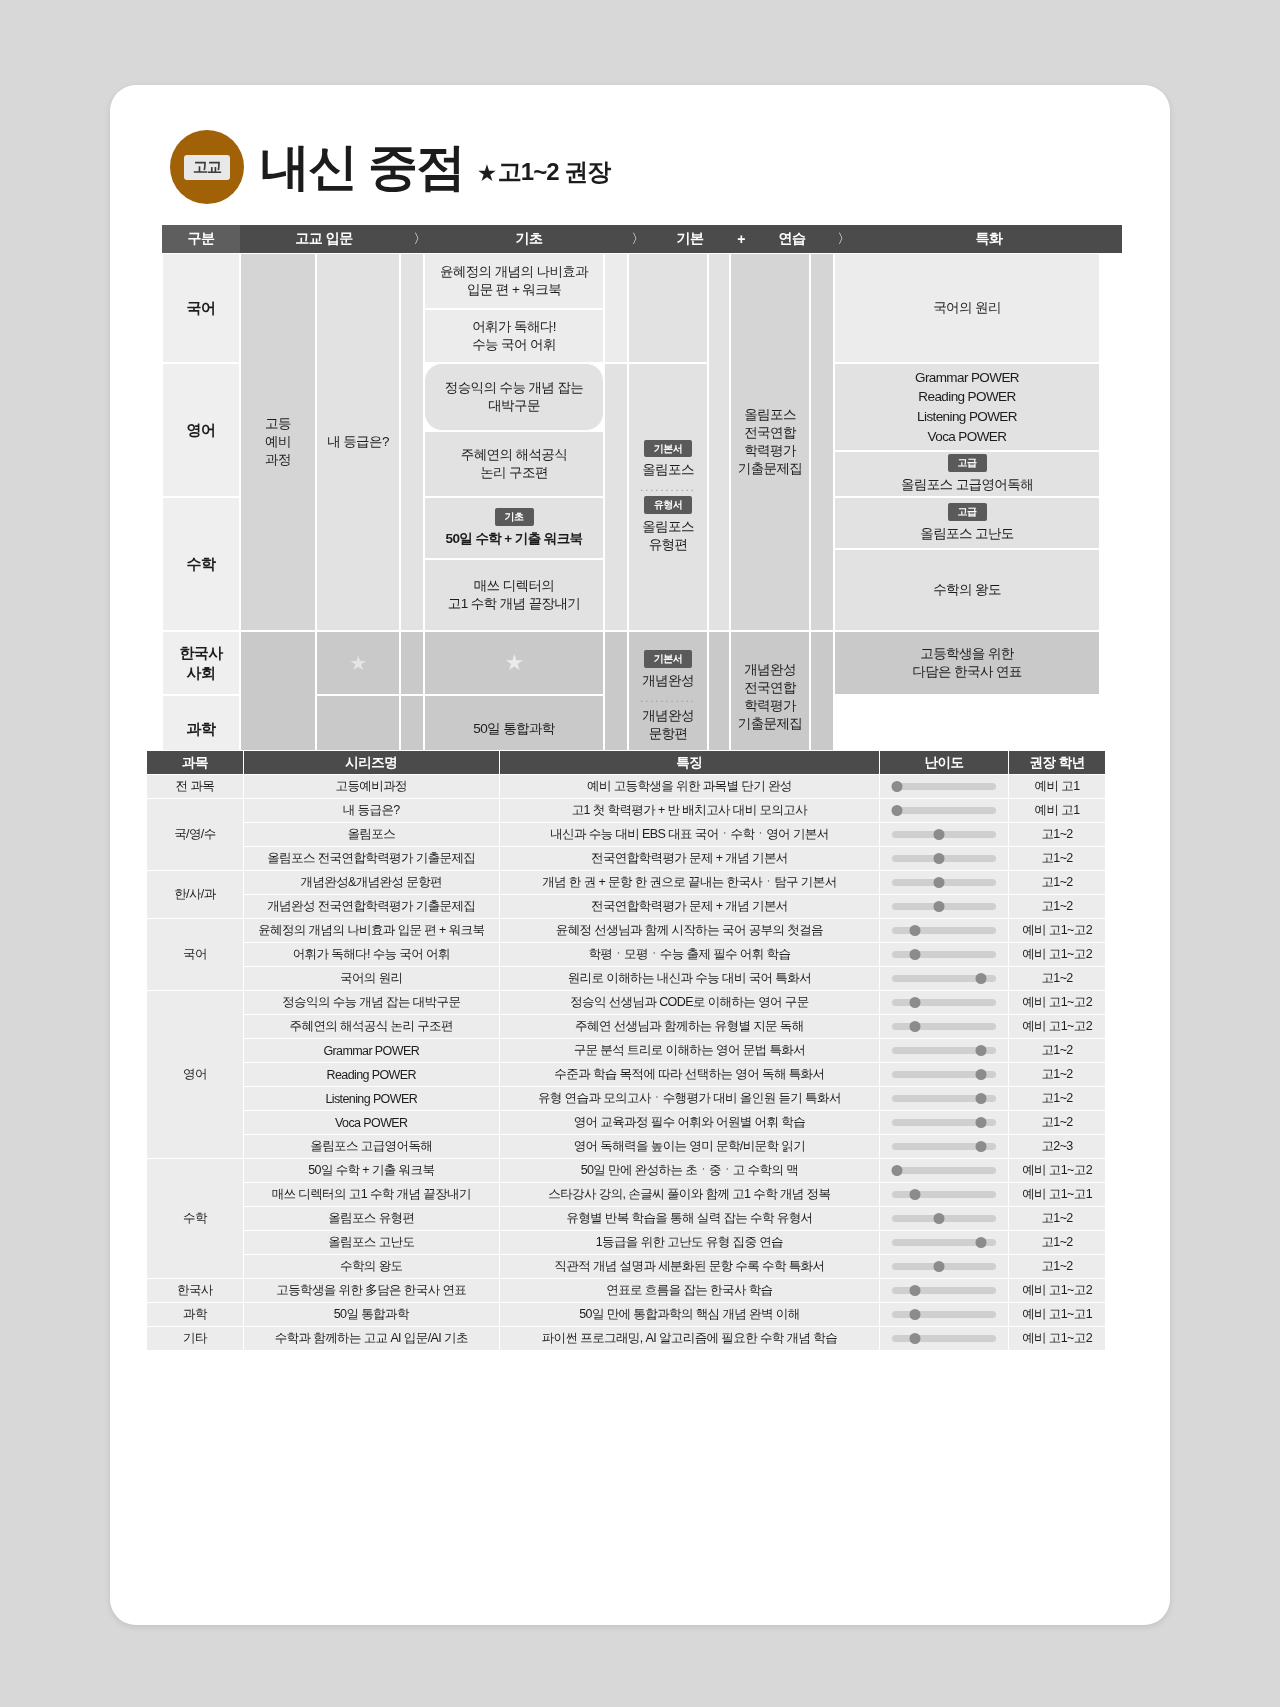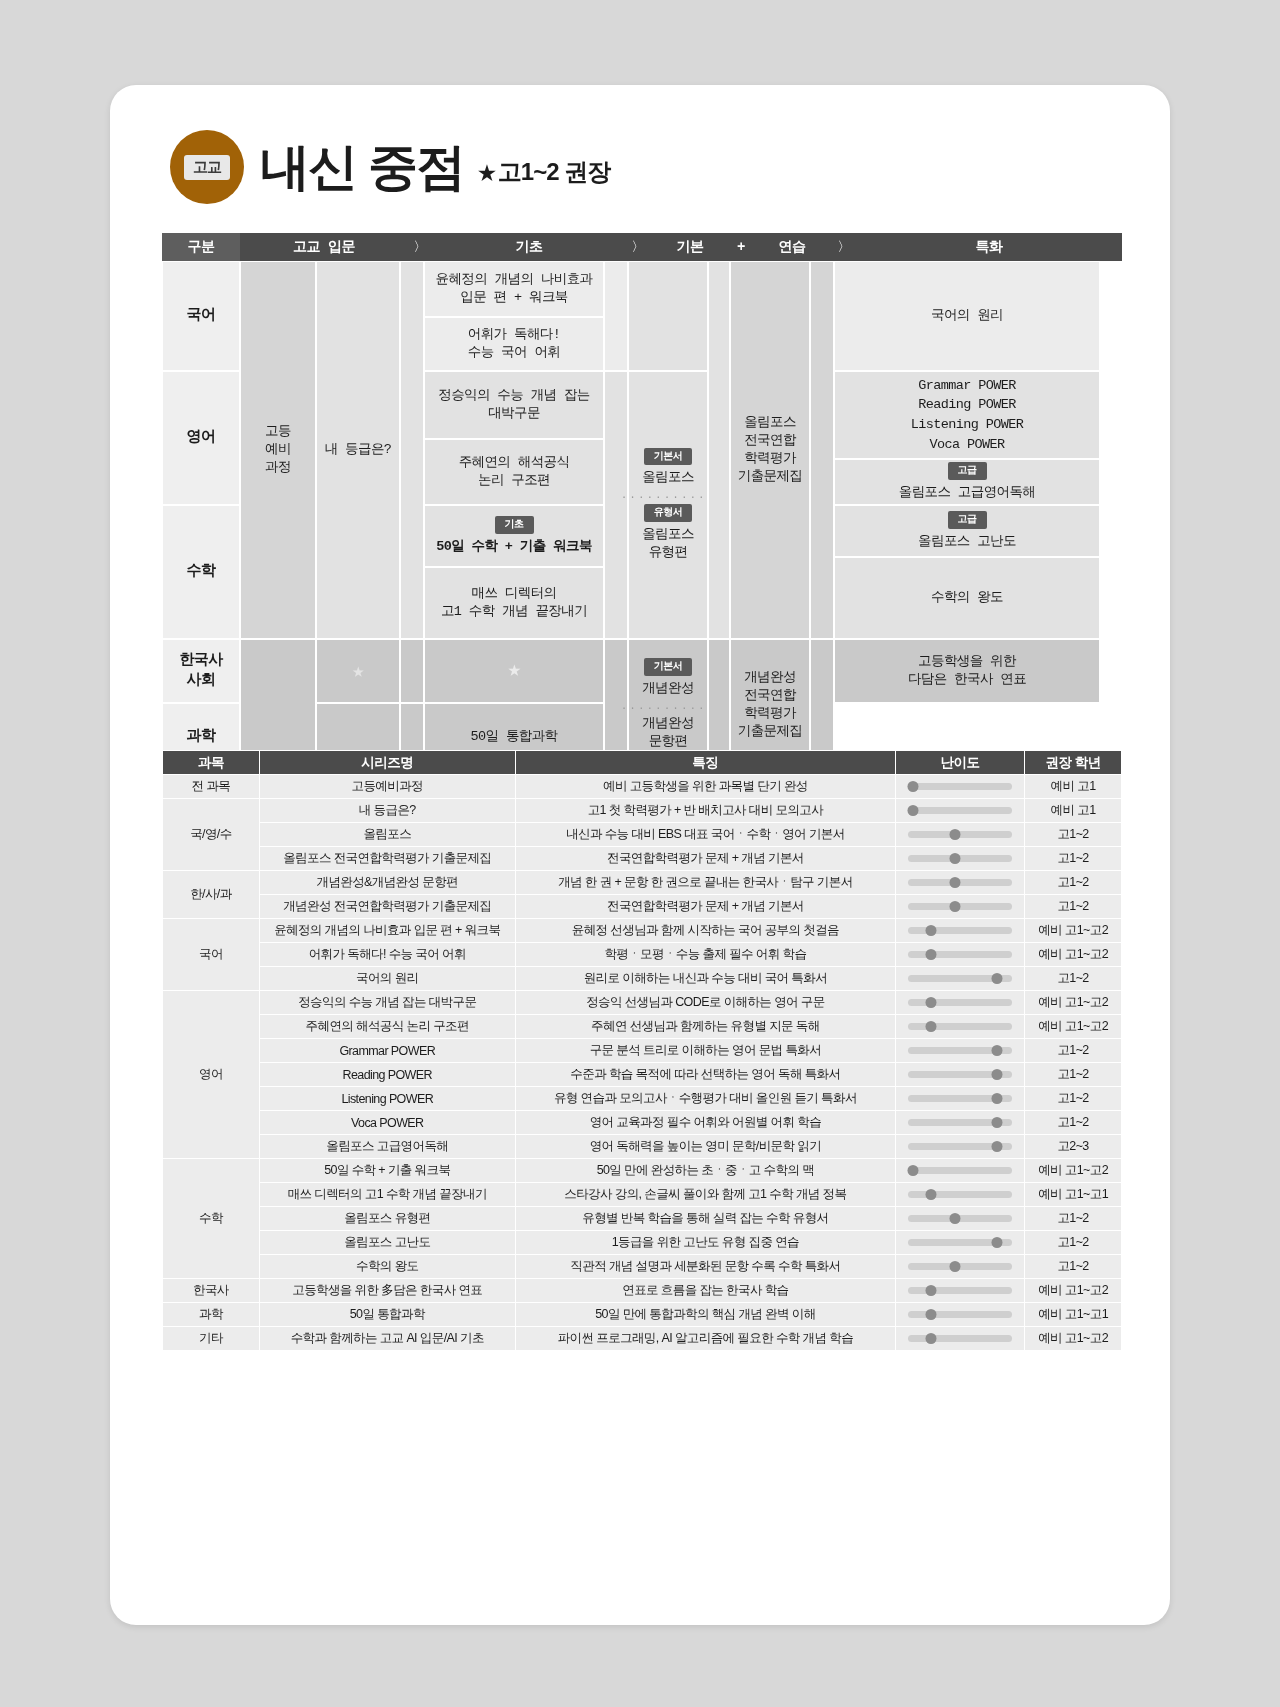--- a/index.html
+++ b/index.html
@@ -29,21 +29,21 @@
   }
   .badge-inner {
     background:#e8e8e8; color:#3a3a3a; font-size:15px; font-weight:bold;
     padding:3px 9px; border-radius:3px; letter-spacing:-1px;
   }
   .title-main { font-size:50px; font-weight:bold; letter-spacing:-2px; line-height:1; }
   .title-sub { font-size:24px; font-weight:bold; letter-spacing:-1px; margin-left:14px; padding-bottom:4px; }
   .star { font-size:20px; margin-right:3px; }
 
   
-  .roadmap { position:absolute; left:52px; top:148px; width:960px;font-family:Liberation Mono, monospace; }
+  .roadmap { position:absolute; left:52px; top:140px; width:960px; }
   .rm-head { display:flex; height:28px; }
   .rm-head .cell {
     color:#fff; font-size:14px; font-weight:bold; letter-spacing:-0.5px;
     display:flex; align-items:center; justify-content:center;
     background:#4b4b4b;
   }
   .rm-head .cell.first { background:#5e5e5e; }
   .rm-head .arrow { background:#4b4b4b; color:#fff; display:flex; align-items:center; justify-content:center; font-size:13px; }
 
   .rm-body { display:flex; }
@@ -62,21 +62,21 @@
   .subject { background:#efefef; font-weight:bold; font-size:15px; }
 
   .tag {
     display:inline-block; background:#5a5a5a; color:#fff; font-size:10px;
     padding:2px 10px; border-radius:2px; margin-bottom:4px; font-weight:bold; letter-spacing:-0.5px;
   }
   .dots { color:#9a9a9a; font-size:11px; letter-spacing:2px; line-height:1; margin:3px 0; }
   .bold { font-weight:bold; }
 
   
-  .lower { position:absolute; left:52px; top:665px; width:960px; }
+  .lower { position:absolute; left:36px; top:665px; width:960px; }
   table.series { border-collapse:collapse; width:100%; }
   table.series th {
     background:#4b4b4b; color:#fff; font-size:13.5px; font-weight:bold;
     height:24px; border:1px solid #fff; letter-spacing:-0.5px;
   }
   table.series td {
     border:1px solid #ffffff; font-size:12.5px; height:24px; text-align:center;
     letter-spacing:-0.6px; background:#ececec;
   }
   td.cat { background:#efefef; font-weight:normal; font-size:13.5px; }
@@ -157,21 +157,21 @@
         <div class="bx g2" style="height:378px;"></div>
         <div class="bx g4" style="height:64px;"></div>
         <div class="bx g4" style="height:68px;"></div>
       </div>
 
       <div class="col" style="width:180px;">
         <div class="bx g1" style="height:56px; white-space:pre-line;"><span>윤혜정의 개념의 나비효과
 입문 편 + 워크북</span></div>
         <div class="bx g1" style="height:54px; white-space:pre-line;"><span>어휘가 독해다!
 수능 국어 어휘</span></div>
-        <div class="bx g2" style="height:68px; white-space:pre-line;"><span>정승익의 수능 개념 잡는
+        <div class="bx g2" style="height:68px; white-space:pre-line;border-radius:18px;"><span>정승익의 수능 개념 잡는
 대박구문</span></div>
         <div class="bx g2" style="height:66px; white-space:pre-line;"><span>주혜연의 해석공식
 논리 구조편</span></div>
         <div class="bx g2" style="height:62px;">
           <span class="tag">기초</span>
           <span class="bold">50일 수학 + 기출 워크북</span>
         </div>
         <div class="bx g2" style="height:72px; white-space:pre-line;"><span>매쓰 디렉터의
 고1 수학 개념 끝장내기</span></div>
         <div class="bx g4" style="height:64px; color:#ebebeb; font-size:22px;">★</div>

